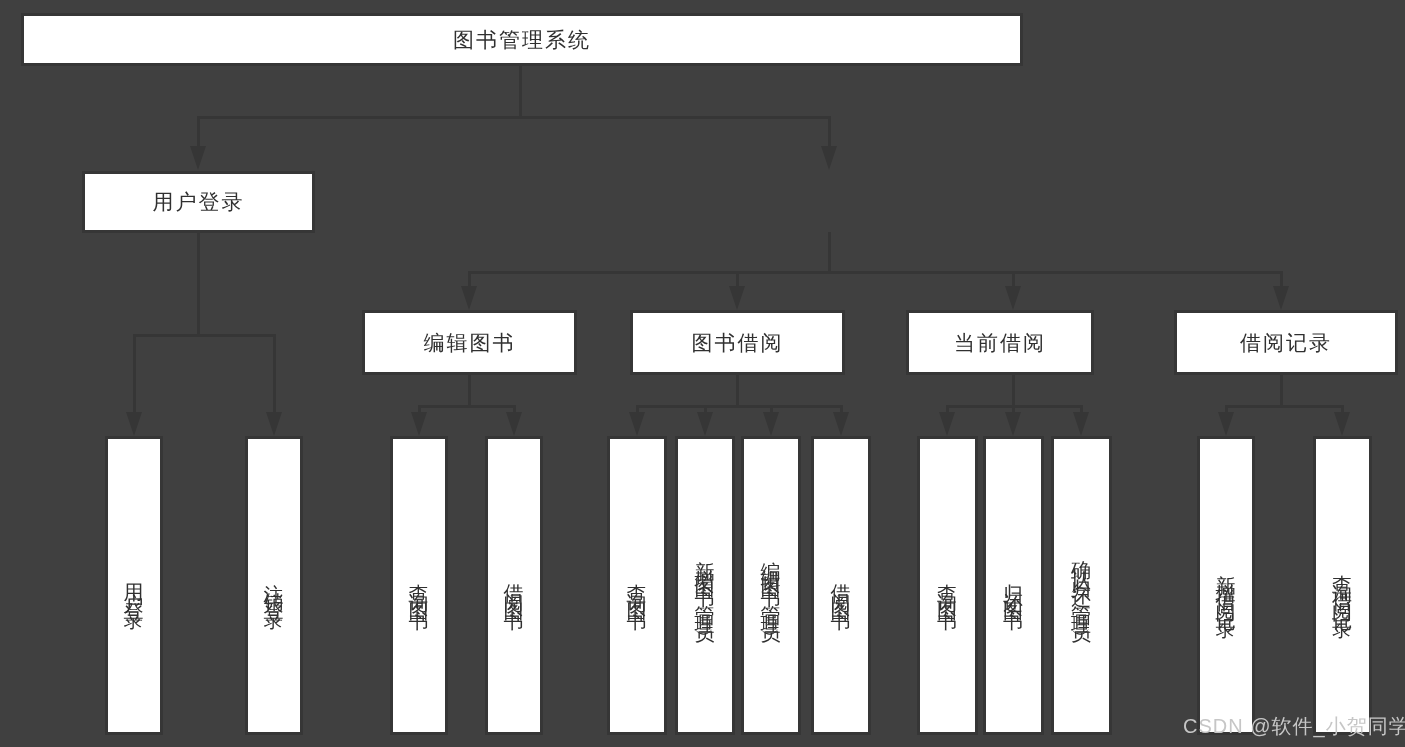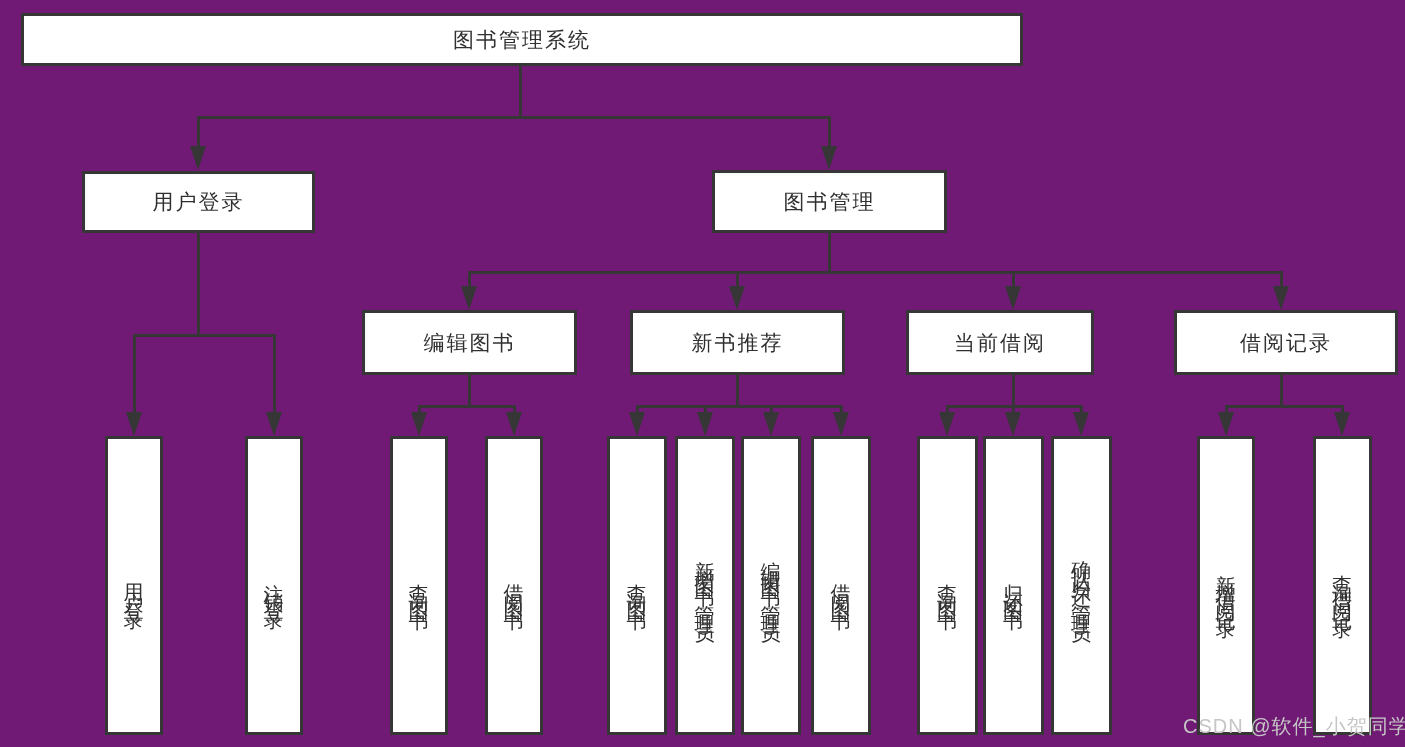--- a/index.html
+++ b/index.html
@@ -1,19 +1,19 @@
 <!DOCTYPE html>
 <html><head>
 <meta charset="utf-8">
 <style>
   html,body{margin:0;padding:0;background:#ffffff;}
   #canvas{
     position:relative;
     width:1405px;height:747px;
-    background:#701a75;
+    background:#404040;
     overflow:hidden;
     font-family:"Liberation Sans","DejaVu Sans",sans-serif;
   }
   .box{
     position:absolute;
     box-sizing:border-box;
     border:3px solid #363636;
     background:#ffffff;
     display:flex;
     align-items:center;
@@ -116,29 +116,26 @@
   <div class="vline" style="left:1341px;top:405px;width:3px;height:12px"></div>
   <div class="arrow" style="left:1334px;top:412px"></div>
 
   <div class="box" style="left:21px;top:13px;width:1002px;height:53px">
     <span class="hlabel">图书管理系统</span>
   </div>
 
   <div class="box" style="left:82px;top:171px;width:233px;height:62px">
     <span class="hlabel">用户登录</span>
   </div>
-  <div class="box" style="left:712px;top:170px;width:235px;height:63px">
-    <span class="hlabel">图书管理</span>
-  </div>
 
   <div class="box" style="left:362px;top:310px;width:215px;height:65px">
     <span class="hlabel">编辑图书</span>
   </div>
   <div class="box" style="left:630px;top:310px;width:215px;height:65px">
-    <span class="hlabel">新书推荐</span>
+    <span class="hlabel">图书借阅</span>
   </div>
   <div class="box" style="left:906px;top:310px;width:188px;height:65px">
     <span class="hlabel">当前借阅</span>
   </div>
   <div class="box" style="left:1174px;top:310px;width:224px;height:65px">
     <span class="hlabel">借阅记录</span>
   </div>
 
   <div class="box" style="left:105px;top:436px;width:58px;height:299px">
     <span class="vlabel">用户登录</span>

